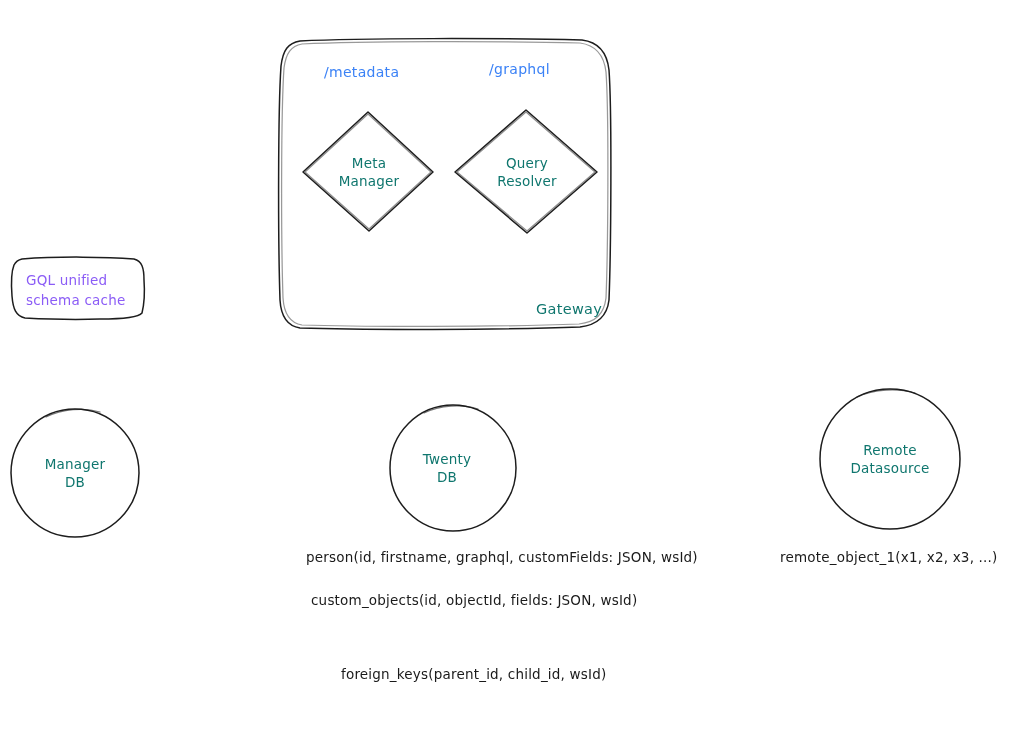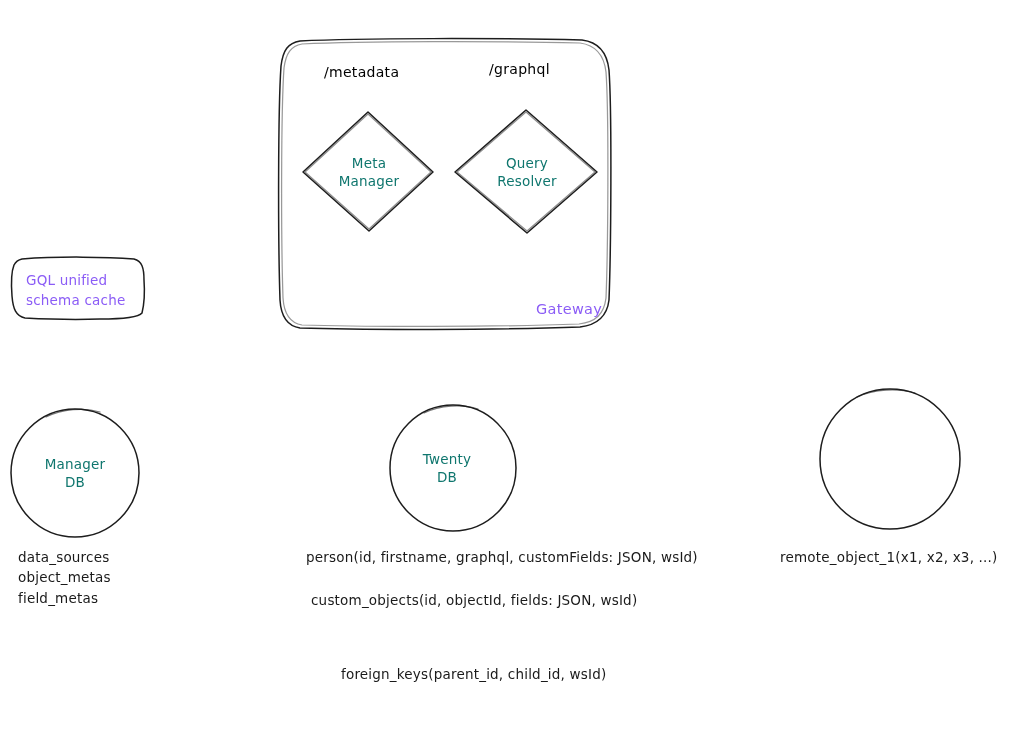--- a/index.html
+++ b/index.html
@@ -33,28 +33,28 @@
     font-size: 13.5px;
     line-height: 1.5;
     letter-spacing: 0.2px;
     color: #1a1a1a;
     white-space: pre;
   }
   .route-label {
     position: absolute;
     font-size: 14px;
     letter-spacing: 0.3px;
-    color: #000000;
+    color: #3b82f6;
     white-space: pre;
   }
   .gateway-label {
     position: absolute;
     font-size: 14.5px;
     letter-spacing: 0.3px;
-    color: #8b5cf6;
+    color: #0f766e;
     white-space: pre;
   }
   .cache-label {
     position: absolute;
     font-size: 13.5px;
     line-height: 1.5;
     letter-spacing: 0.2px;
     color: #8b5cf6;
     white-space: pre;
     text-align: left;
@@ -144,29 +144,28 @@
 Manager</div>
 
   <div class="node-label" style="left:467px; top:154px; width:120px;">Query
 Resolver</div>
 
   <div class="gateway-label" style="left:536px; top:301px;">Gateway</div>
 
   <div class="node-label" style="left:15px; top:455px; width:120px;">Manager
 DB</div>
 
-  <div class="schema-text" style="left:18px; top:547px;">data_sources
-object_metas
-field_metas</div>
 
   <div class="node-label" style="left:387px; top:450px; width:120px;">Twenty
 DB</div>
 
   <div class="schema-text" style="left:306px; top:547px;">person(id, firstname, graphql, customFields: JSON, wsId)</div>
 
   <div class="schema-text" style="left:311px; top:590px;">custom_objects(id, objectId, fields: JSON, wsId)</div>
 
   <div class="schema-text" style="left:341px; top:664px;">foreign_keys(parent_id, child_id, wsId)</div>
 
+  <div class="node-label" style="left:830px; top:441px; width:120px;">Remote
+Datasource</div>
 
   <div class="schema-text" style="left:780px; top:547px;">remote_object_1(x1, x2, x3, ...)</div>
 
 </div>
 
 </body></html>

